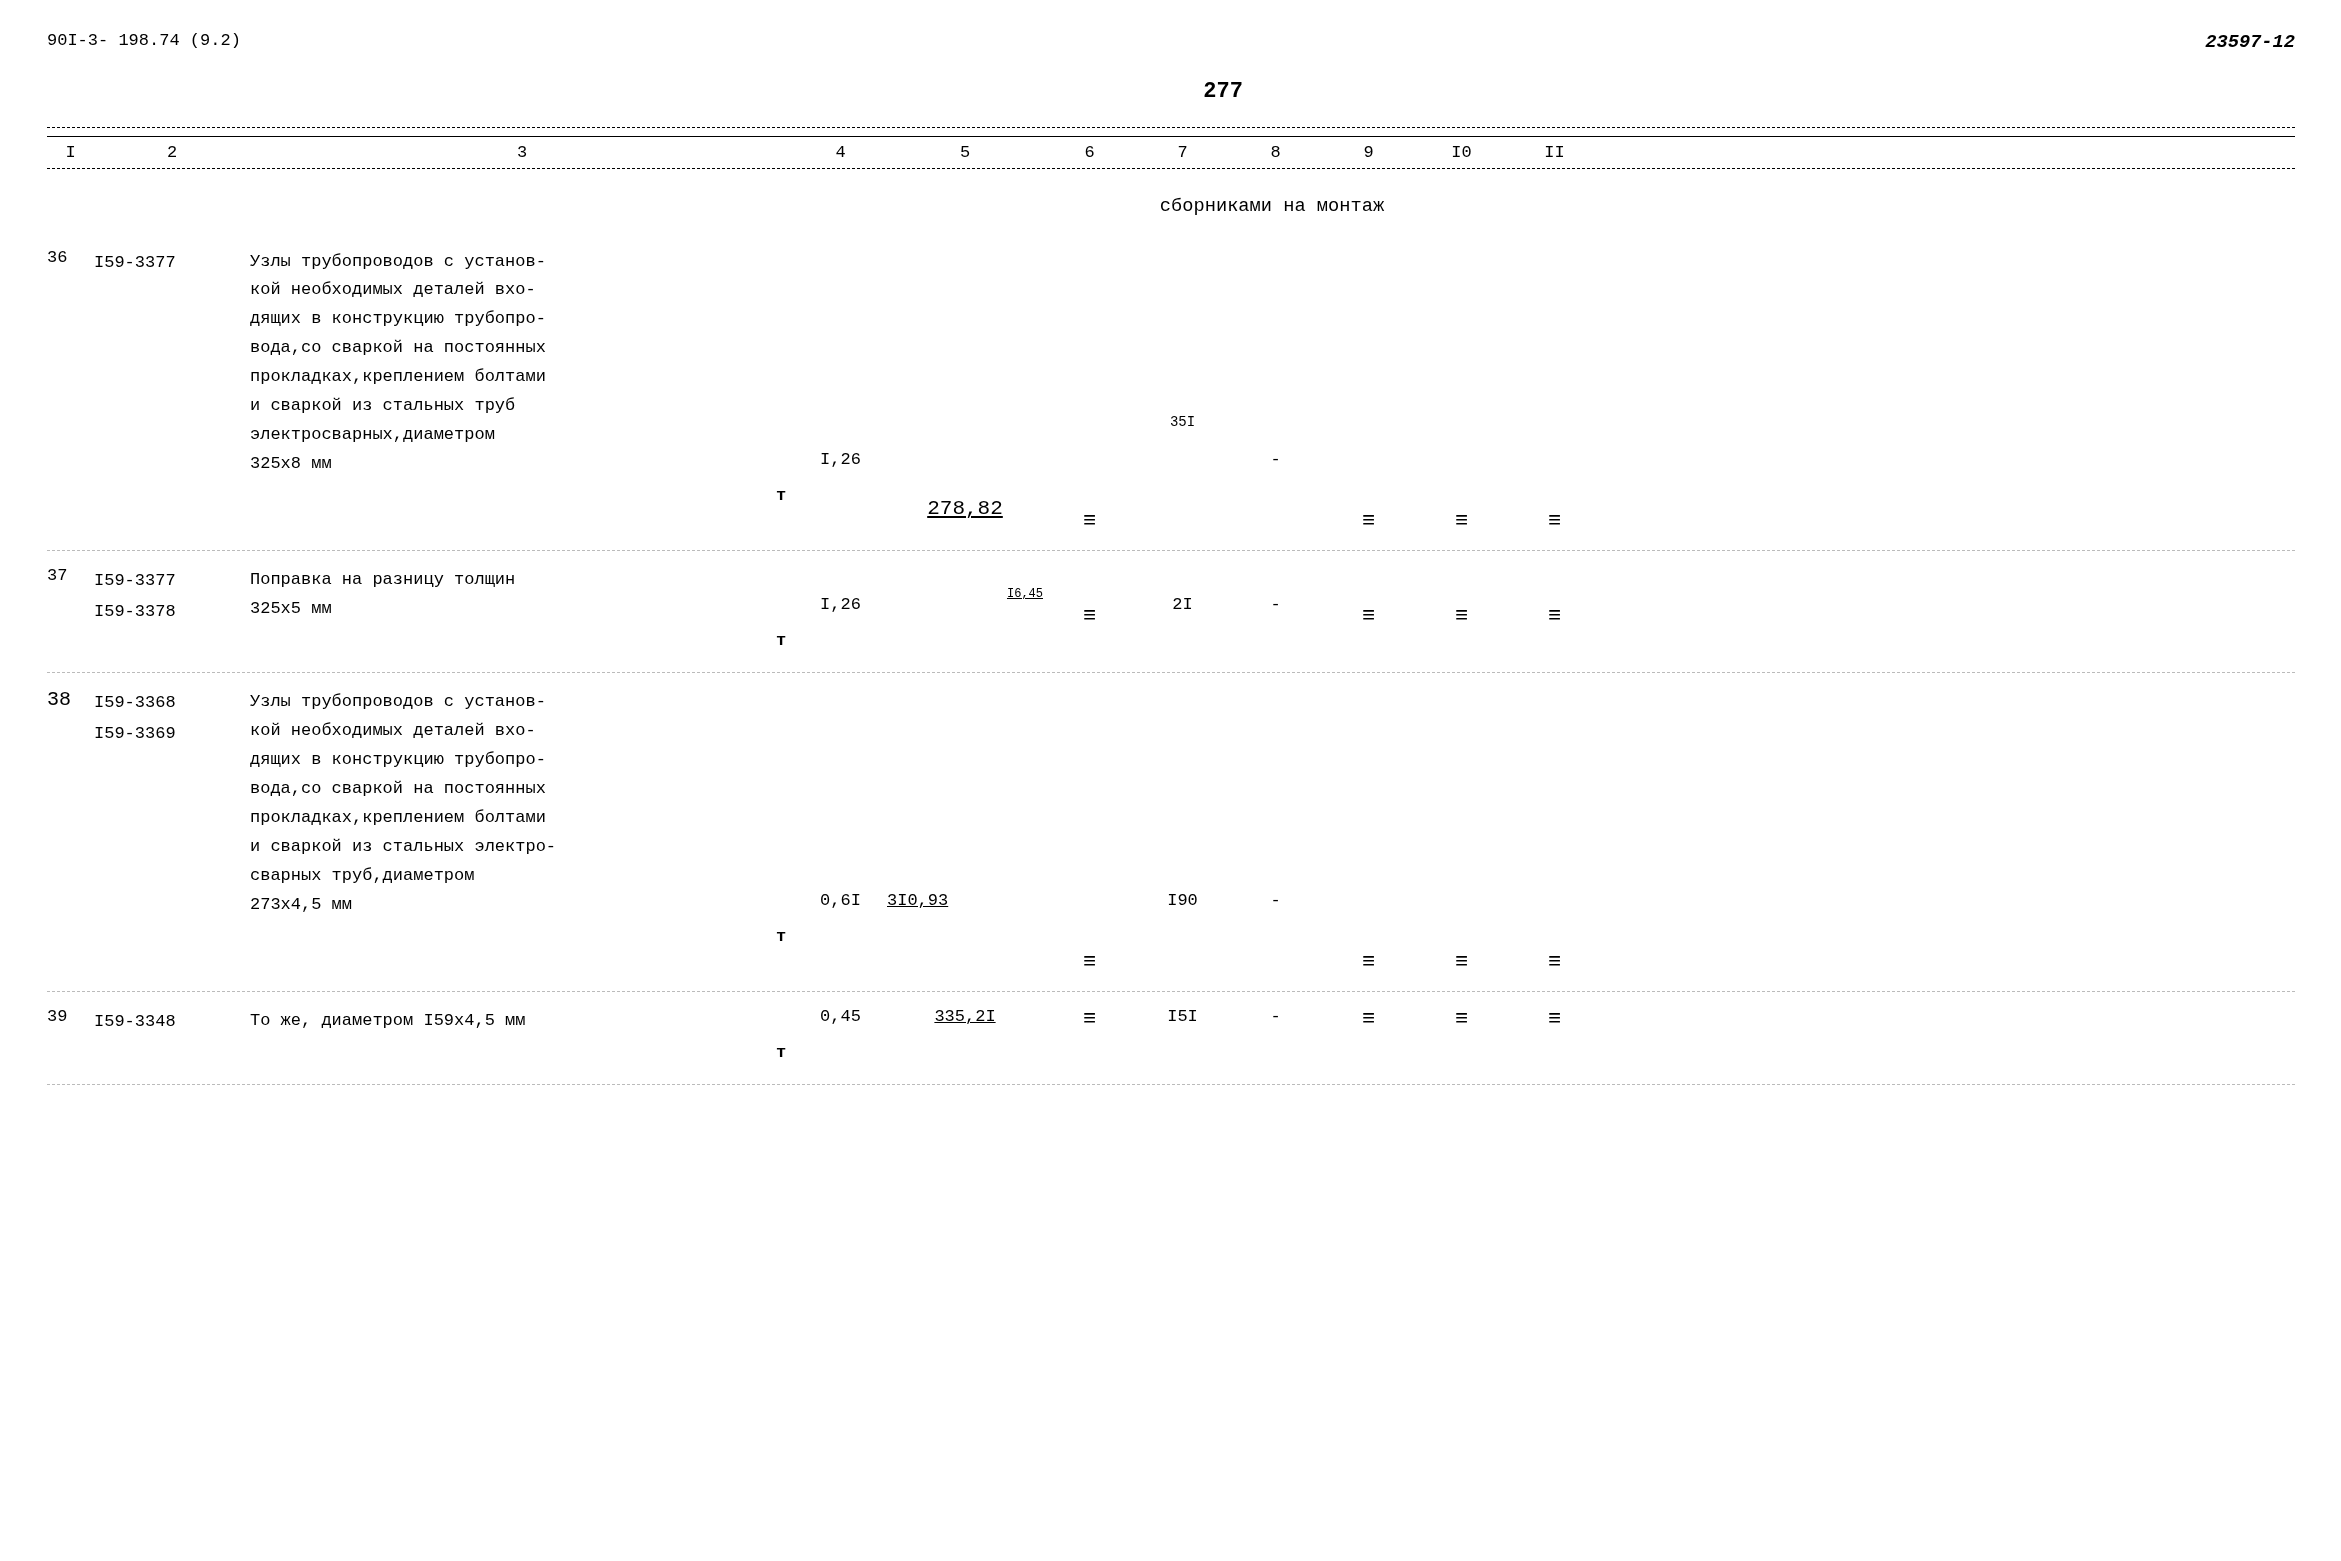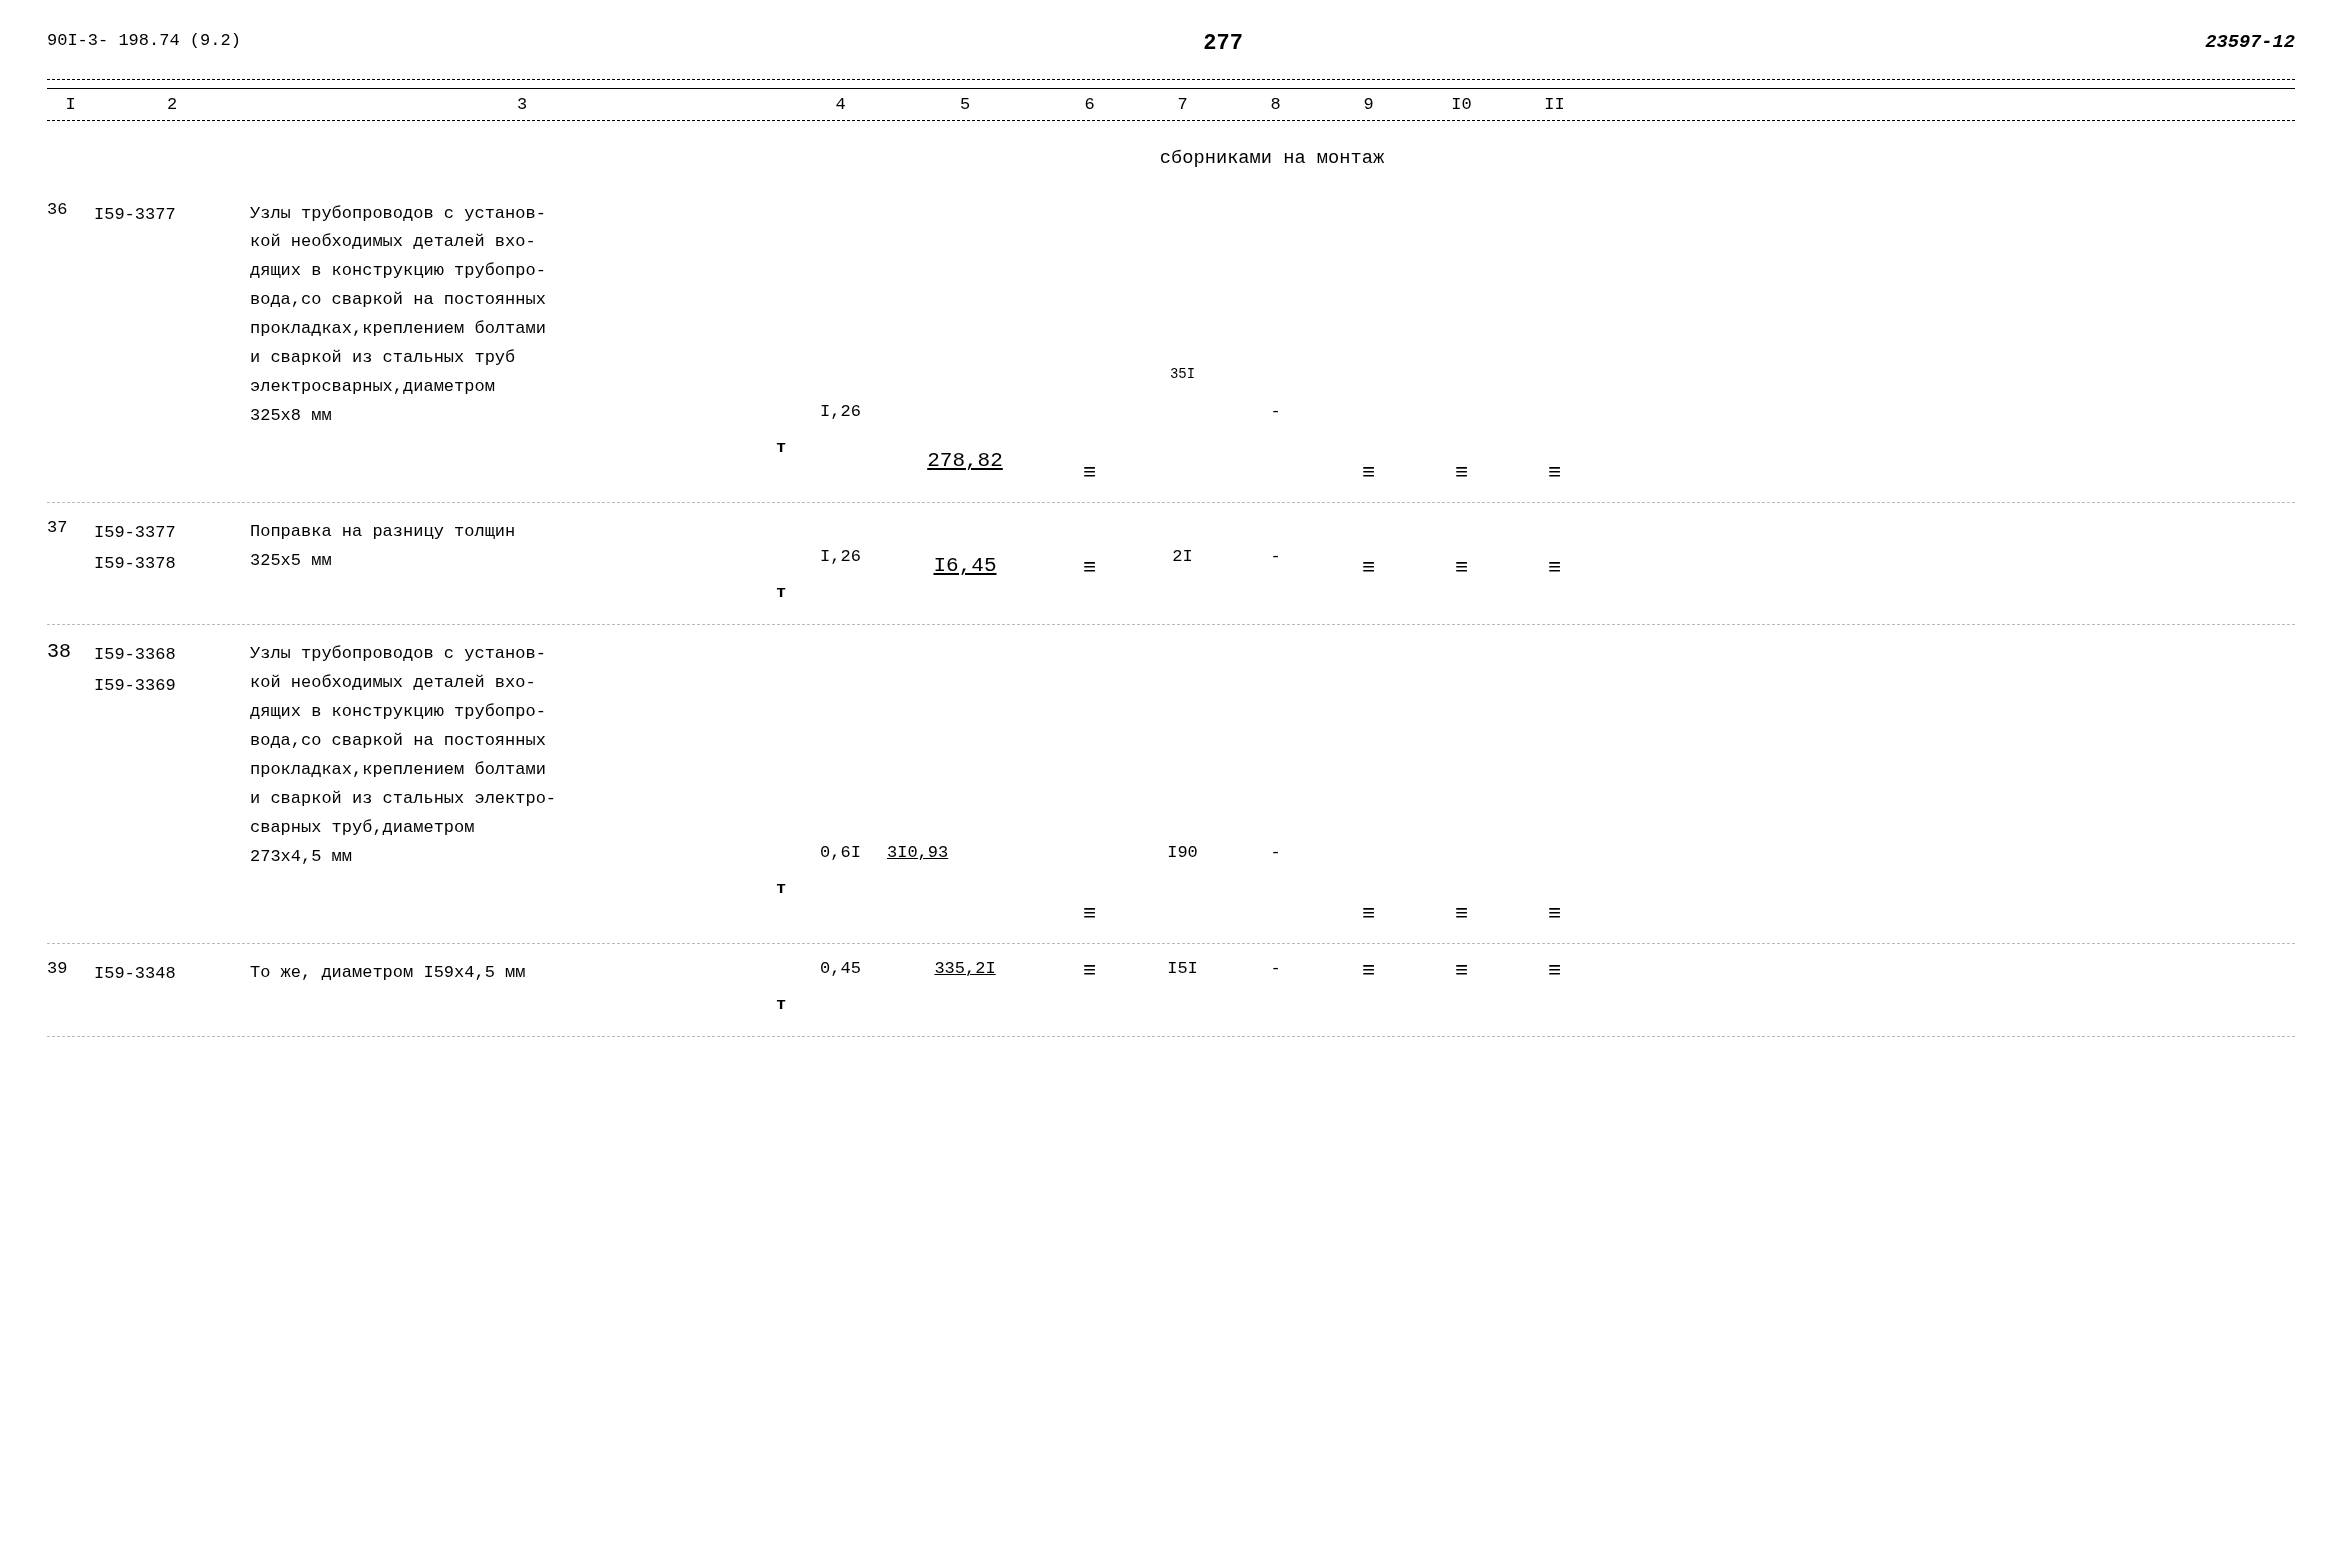--- a/index.html
+++ b/index.html
@@ -25,20 +25,21 @@
       margin-bottom: 23px;
     }
 
     .header-left {
       font-size: 17px;
     }
 
     .header-center {
       font-size: 22px;
       font-weight: bold;
+      margin-top: 48px;
     }
 
     .header-right {
       font-size: 18.7px;
       font-style: italic;
       font-weight: bold;
     }
 
     .dashed-line {
       border: none;
@@ -136,21 +137,21 @@
       <div style="width: 93px; text-align: center; font-size: 17px; padding-top: calc(11.9em);">-</div>
       <div style="width: 93px; text-align: center; font-size: 22px; padding-top: calc(11.9em);">≡</div>
       <div style="width: 93px; text-align: center; font-size: 22px; padding-top: calc(11.9em);">≡</div>
       <div style="width: 93px; text-align: center; font-size: 22px; padding-top: calc(11.9em);">≡</div>
     </div>
     <div style="display: flex; align-items: flex-start; padding: 15.6px 0px; border-bottom: 0.8px dashed rgb(187, 187, 187);">
       <div style="width: 47px; font-size: 17px; padding-top: 0px;">37</div>
       <div style="width: 156px; font-size: 17px; line-height: 1.8;">I59-3377<br>I59-3378</div>
       <div style="width: 544px; font-size: 17px; line-height: 1.7;">Поправка на разницу толщин<br>325x5 мм<div style="text-align: right; padding-right: 7.8px; font-weight: bold; margin-top: 3.1px;">т</div></div>
       <div style="width: 93px; text-align: center; font-size: 17px; padding-top: calc(1.7em);">I,26</div>
-      <div style="width: 156px; text-align: center; font-size: 21px; padding-top: calc(1.7em);"><span style="text-decoration: underline;">I6,45</span></div>
+      <div style="width: 156px; text-align: right; font-size: 12px; padding-top: calc(1.7em);"><span style="text-decoration: underline;">I6,45</span></div>
       <div style="width: 93px; text-align: center; font-size: 22px; padding-top: calc(1.7em);">≡</div>
       <div style="width: 93px; text-align: center; font-size: 17px; padding-top: calc(1.7em);">2I</div>
       <div style="width: 93px; text-align: center; font-size: 17px; padding-top: calc(1.7em);">-</div>
       <div style="width: 93px; text-align: center; font-size: 22px; padding-top: calc(1.7em);">≡</div>
       <div style="width: 93px; text-align: center; font-size: 22px; padding-top: calc(1.7em);">≡</div>
       <div style="width: 93px; text-align: center; font-size: 22px; padding-top: calc(1.7em);">≡</div>
     </div>
     <div style="display: flex; align-items: flex-start; padding: 15.6px 0px; border-bottom: 0.8px dashed rgb(187, 187, 187);">
       <div style="width: 47px; font-size: 20px; padding-top: 0px;">38</div>
       <div style="width: 156px; font-size: 17px; line-height: 1.8;">I59-3368<br>I59-3369</div>

